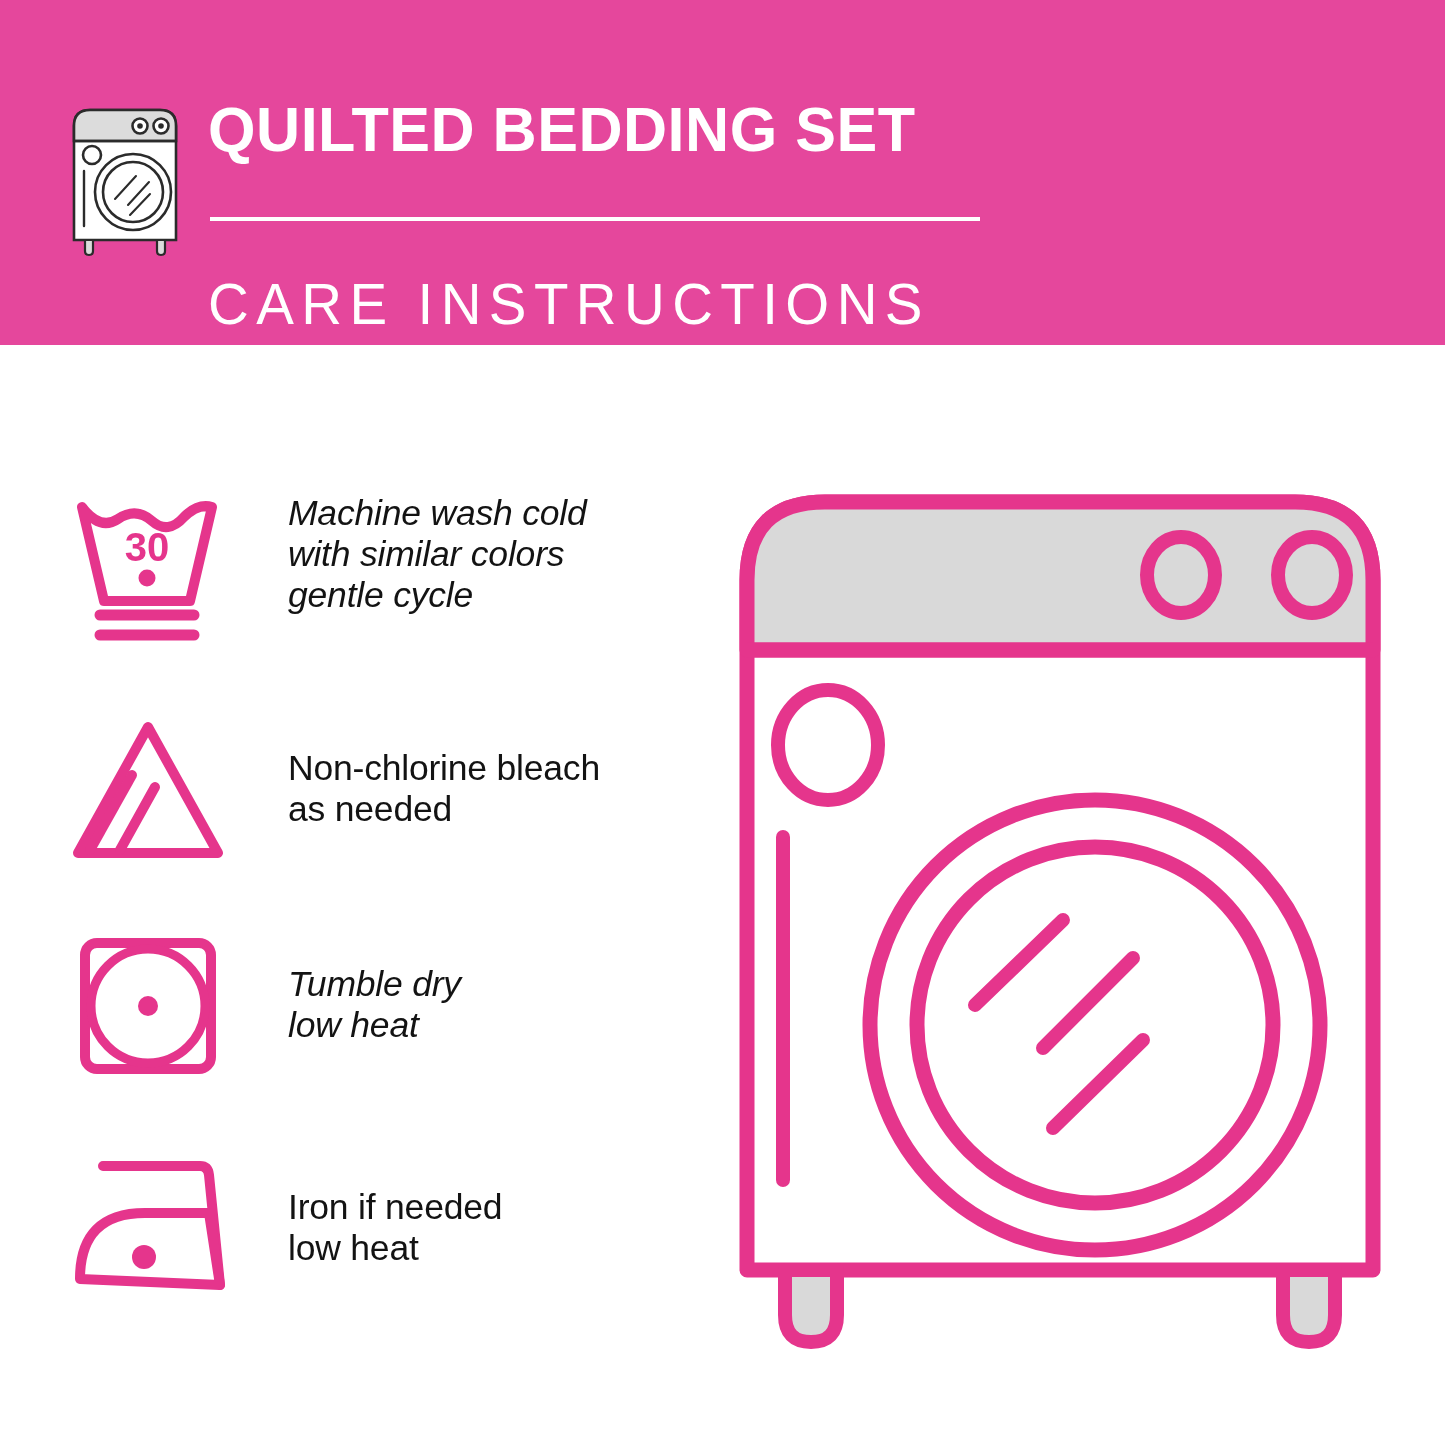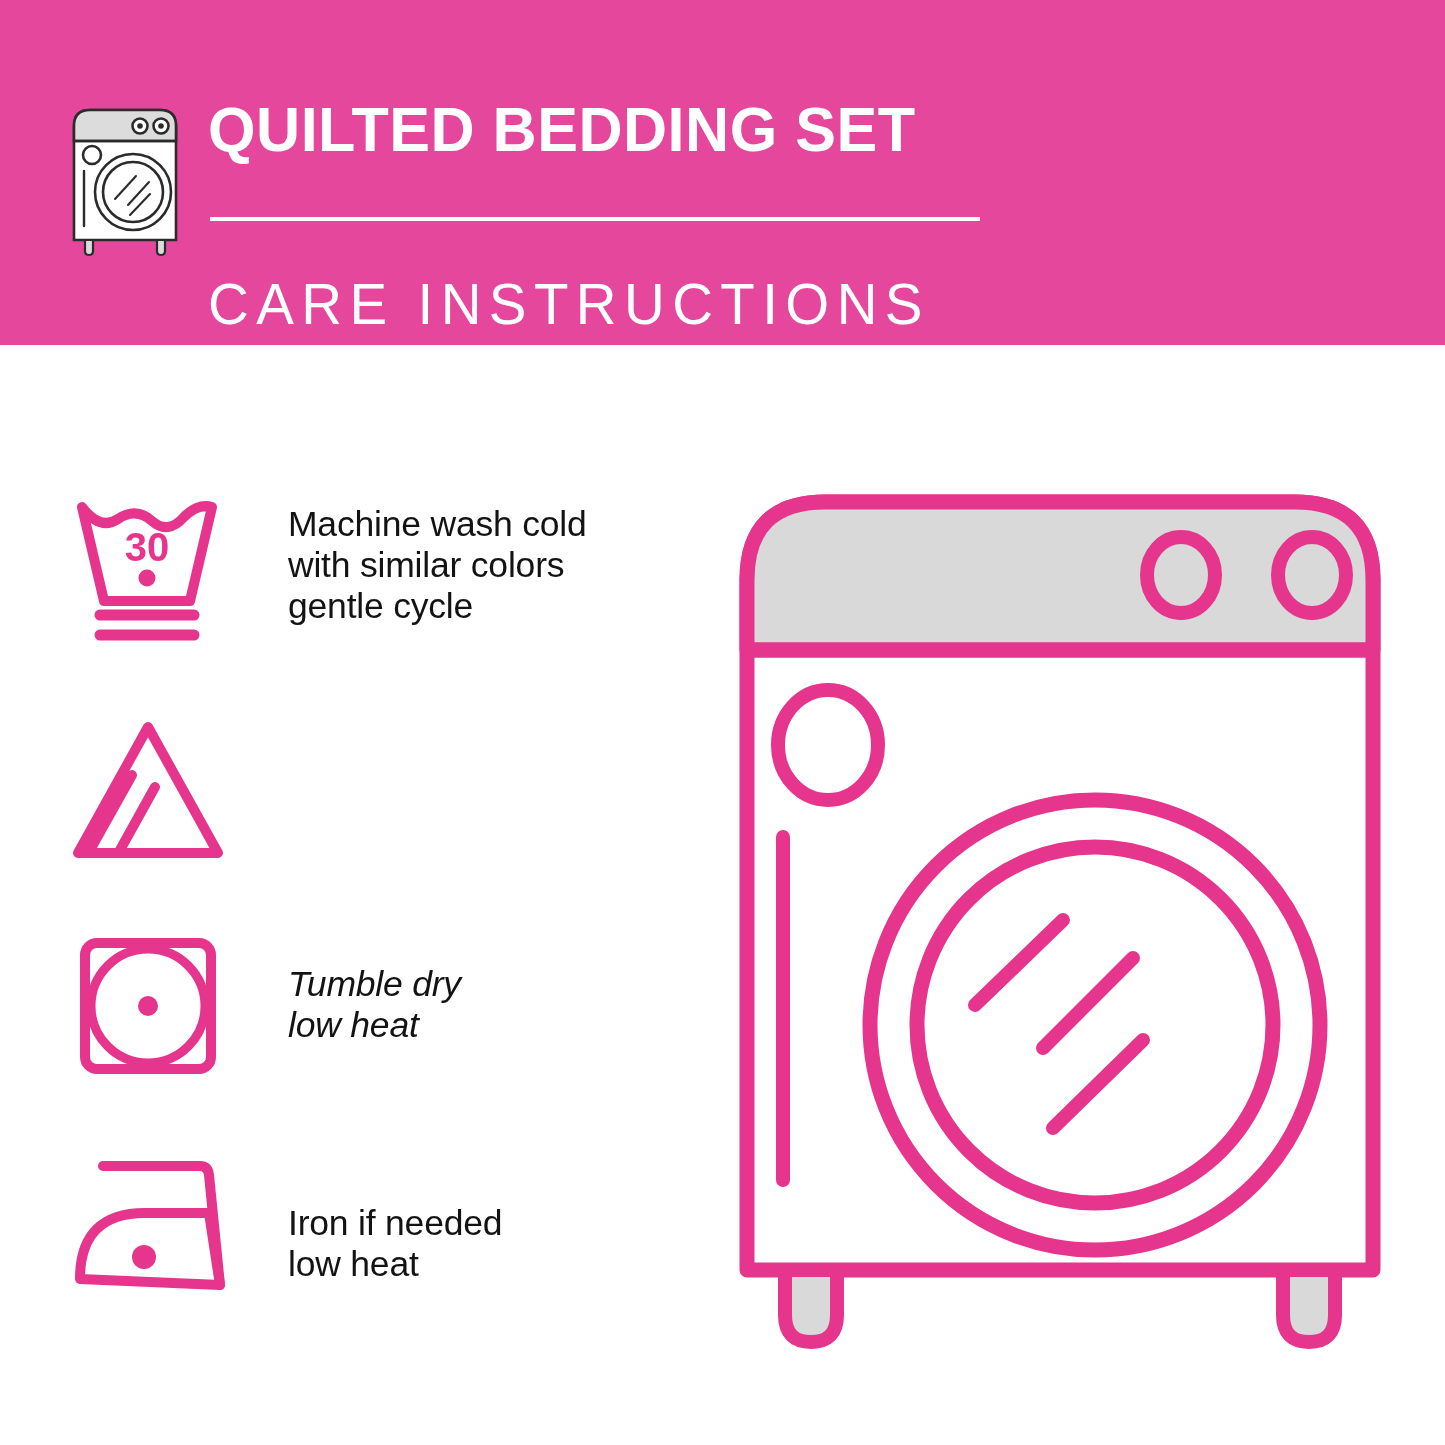--- a/index.html
+++ b/index.html
@@ -104,27 +104,27 @@
     position: absolute;
     left: 218px;
     width: 400px;
     color: #131313;
     font-size: 35.5px;
     line-height: 41px;
     letter-spacing: -0.2px;
     white-space: pre-line;
   }
   .care-row.r1 .care-icon { top: 4px; }
-  .care-row.r1 .care-text { top: 19px; }
+  .care-row.r1 .care-text { top: 8px; font-style: italic; }
   .care-row.r2 .care-icon { top: 10px; }
   .care-row.r2 .care-text { top: 45px; }
   .care-row.r3 .care-icon { top: 8px; }
   .care-row.r3 .care-text { top: 43px; font-style: italic; }
   .care-row.r4 .care-icon { top: 14px; }
-  .care-row.r4 .care-text { top: 64px; }
+  .care-row.r4 .care-text { top: 48px; }
 
   
   .washer-illustration {
     position: absolute;
     left: 725px;
     top: 135px;
     width: 670px;
     height: 880px;
   }
   .washer-illustration svg { display: block; width: 670px; height: 880px; }
@@ -200,20 +200,22 @@
       <div class="care-row r2">
         <div class="care-icon">
           <svg width="180" height="160" viewBox="0 0 180 160" xmlns="http://www.w3.org/2000/svg">
             <g fill="none" stroke="#e5358c" stroke-width="10" stroke-linecap="round" stroke-linejoin="round">
               <path d="M78 14 L148 140 L8 140 Z"></path>
               <line x1="62" y1="62" x2="20" y2="137"></line>
               <line x1="85" y1="74" x2="50" y2="137"></line>
             </g>
           </svg>
         </div>
+        <div class="care-text">Non-chlorine bleach
+as needed</div>
       </div>
 
       <div class="care-row r3">
         <div class="care-icon">
           <svg width="180" height="160" viewBox="0 0 180 160" xmlns="http://www.w3.org/2000/svg">
             <rect x="15" y="14" width="126" height="126" rx="12" ry="12" fill="none" stroke="#e5358c" stroke-width="10"></rect>
             <circle cx="78" cy="77" r="57" fill="none" stroke="#e5358c" stroke-width="9"></circle>
             <circle cx="78" cy="77" r="10" fill="#e5358c"></circle>
           </svg>
         </div>

